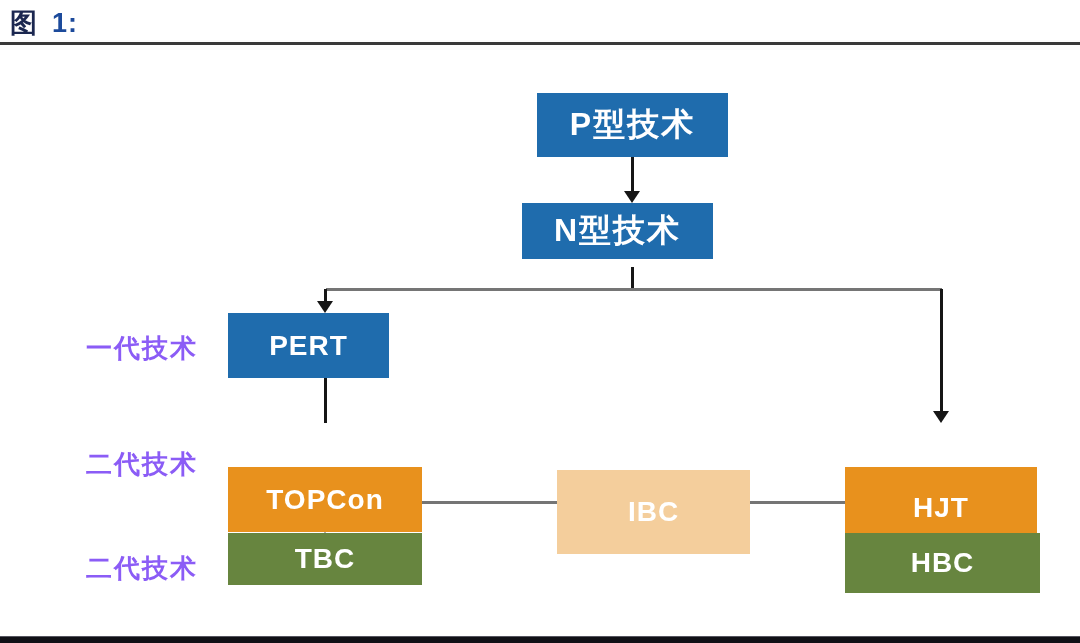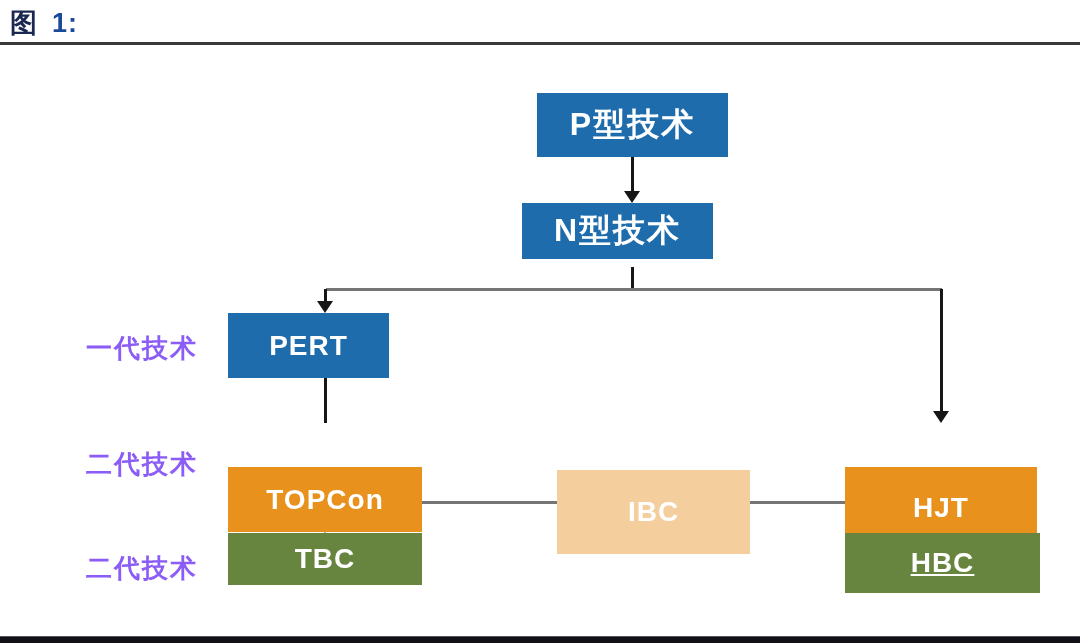--- a/index.html
+++ b/index.html
@@ -42,21 +42,21 @@
   .box-green  { background: var(--color-green); }
   .box-tan    { background: var(--color-tan); }
 
   #node-p-type { left: 537px; top:  93px; width: 191px; height: 64px; }
   #node-n-type { left: 522px; top: 203px; width: 191px; height: 56px; }
   #node-pert   { left: 228px; top: 313px; width: 161px; height: 65px; }
   #node-topcon { left: 228px; top: 423px; width: 194px; height: 65px; }
   #node-hjt    { left: 845px; top: 423px; width: 192px; height: 82px; }
   #node-ibc    { left: 537px; top: 470px; width: 193px; height: 84px; z-index: 2; margin-left: 20px; }
   #node-tbc    { left: 228px; top: 533px; width: 194px; height: 52px; }
-  #node-hbc    { left: 845px; top: 533px; width: 195px; height: 60px; text-decoration: underline; }
+  #node-hbc    { left: 845px; top: 533px; width: 195px; height: 60px; }
 
   
   .gen-label {
     position: absolute;
     width: 160px; text-align: center;
     font-weight: 700; font-size: 26px; color: #8b5cf6;
     letter-spacing: 2px;
   }
   #label-gen1   { left: 62px; top: 331px; }
   #label-gen2   { left: 62px; top: 447px; }

